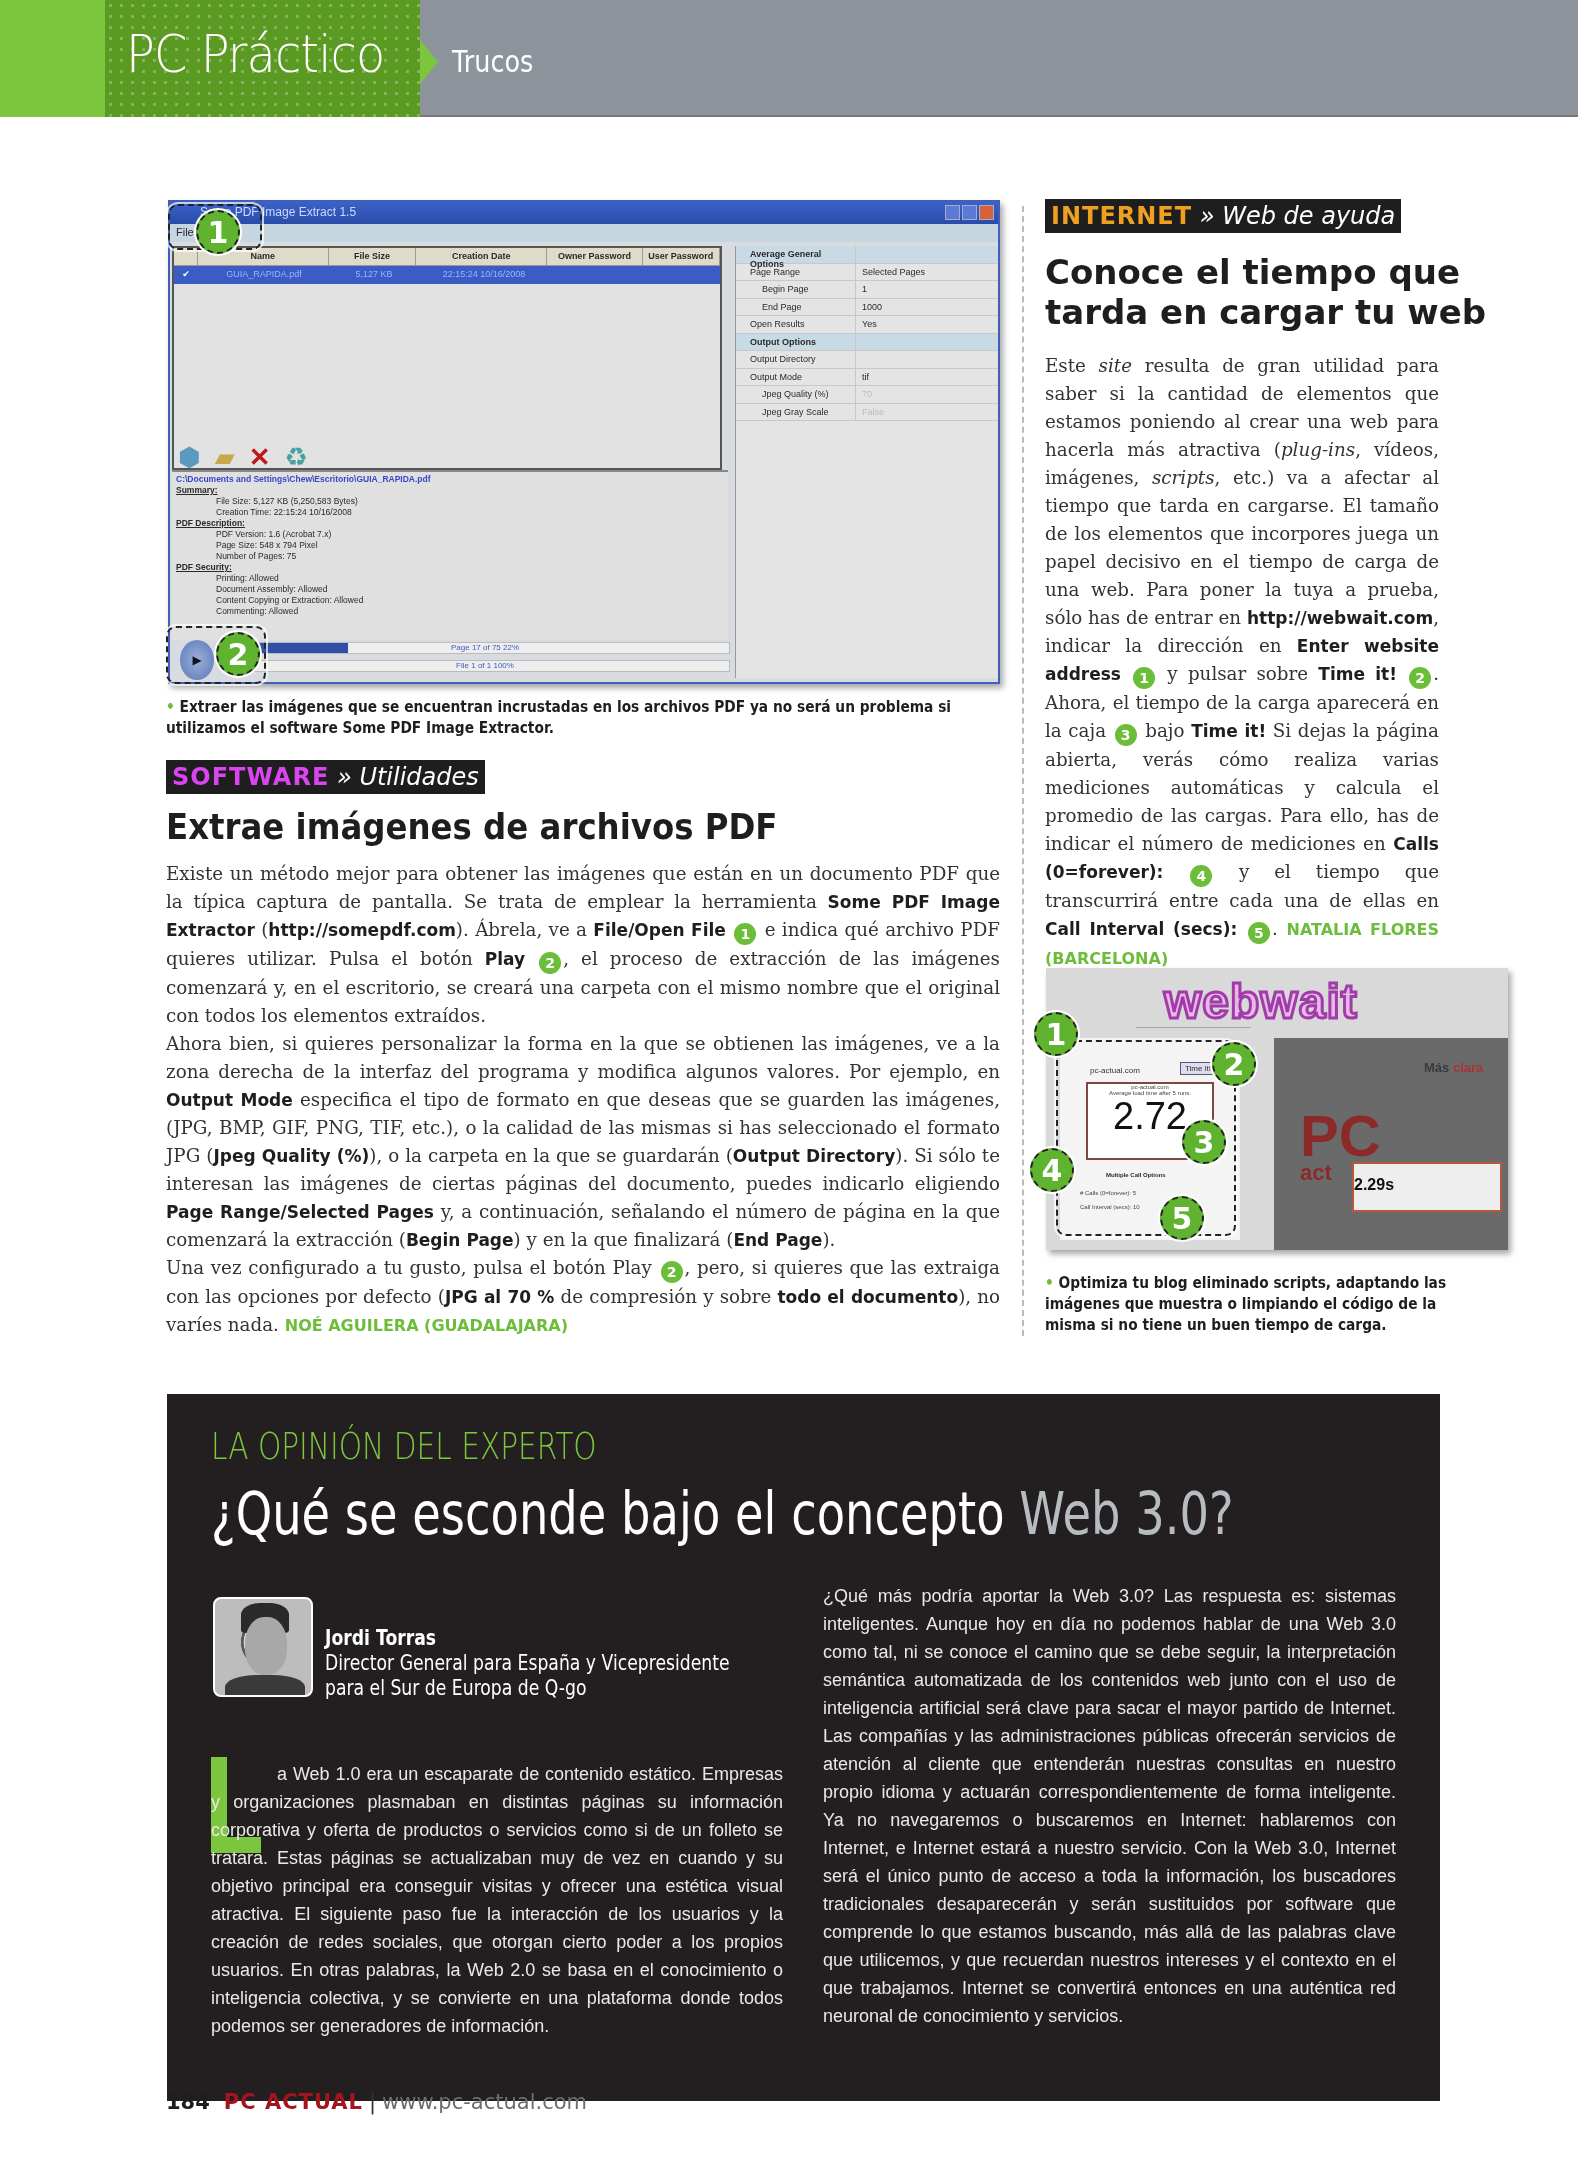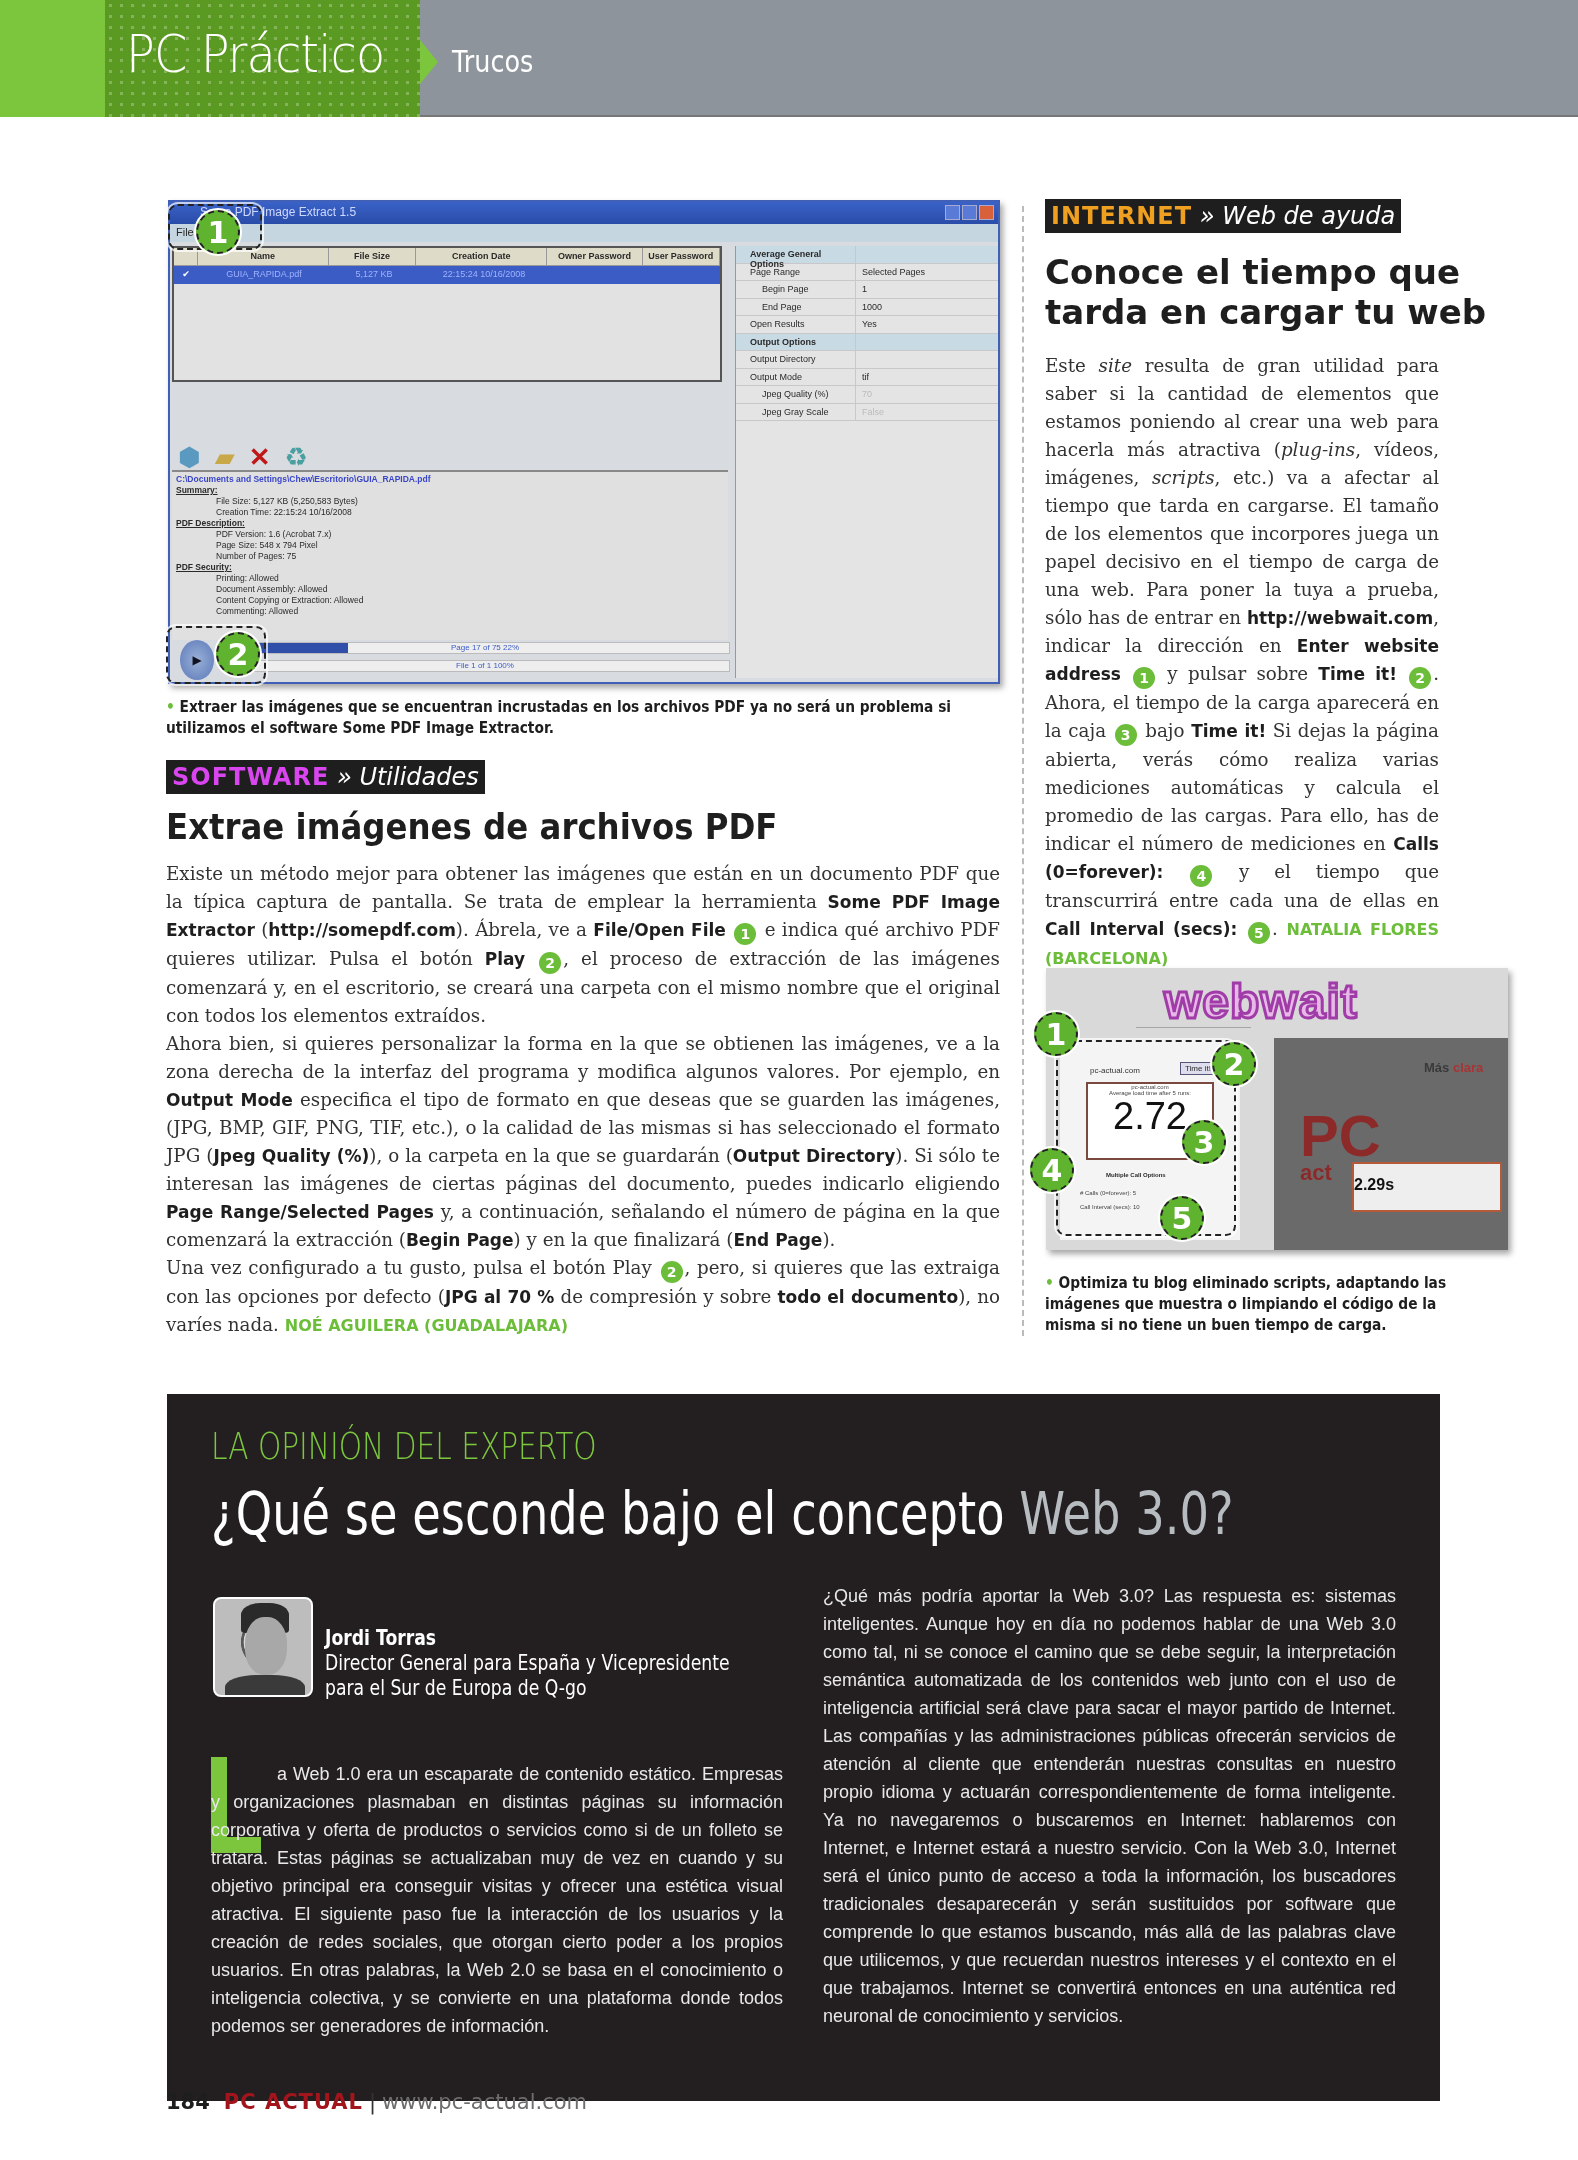--- a/index.html
+++ b/index.html
@@ -13,21 +13,21 @@
 .hdr .arrow{position:absolute;left:420px;top:40px;width:0;height:0;border-top:22px solid transparent;border-bottom:22px solid transparent;border-left:18px solid #7cc63e}
 .hdr .sub{position:absolute;left:452px;top:44px;font-family:"DejaVu Sans",sans-serif;font-size:30px;color:#fff;transform:scaleX(.85);transform-origin:left}
 
 
 .shot1{position:absolute;left:168px;top:200px;width:832px;height:484px;background:#d8dbe0;border:2px solid #4060b8;box-shadow:3px 4px 6px rgba(0,0,0,.35);overflow:hidden;font-family:"Liberation Sans",sans-serif}
 .shot1 .tb{height:22px;background:linear-gradient(#3a62c8,#2a4ca8);color:#cfd8ff;font-size:12px;padding:3px 30px}
 .shot1 .tb .btns{position:absolute;right:4px;top:3px;display:flex;gap:2px}
 .shot1 .tb .btns span{width:15px;height:15px;background:#5a7ad8;border:1px solid #aac}
 .shot1 .tb .btns span.x{background:#d8603a}
 .shot1 .menu{height:18px;background:#c6d6e0;font-size:11px;padding:2px 6px}
-.shot1 .list{position:absolute;left:2px;top:44px;width:550px;height:136px;background:#e2e2e2;border:2px solid #555}
+.shot1 .list{position:absolute;left:2px;top:44px;width:550px;height:224px;background:#e2e2e2;border:2px solid #555}
 .shot1 .lhead{display:flex;height:18px;background:#dedcc8;font-size:9px;font-weight:bold;border-bottom:1px solid #999}
 .shot1 .lhead div{border-right:1px solid #999;text-align:center;padding-top:3px}
 .shot1 .lrow{display:flex;height:18px;background:#3b5cc4;color:#9fb2ff;font-size:9px}
 .shot1 .lrow div{padding-top:3px;text-align:center}
 .shot1 .props{position:absolute;left:565px;top:44px;width:265px;height:432px;background:#e4e4e4;border-left:1px solid #999;font-size:9px}
 .shot1 .prow{display:flex;height:17.5px;border-bottom:1px solid #c8c8c8}
 .shot1 .prow .k{width:120px;padding:3px 0 0 14px;border-right:1px solid #c8c8c8}
 .shot1 .prow .v{padding:3px 0 0 6px}
 .shot1 .prow.sec{background:#c8dae4;font-weight:bold}
 .shot1 .prow.ind .k{padding-left:26px}

